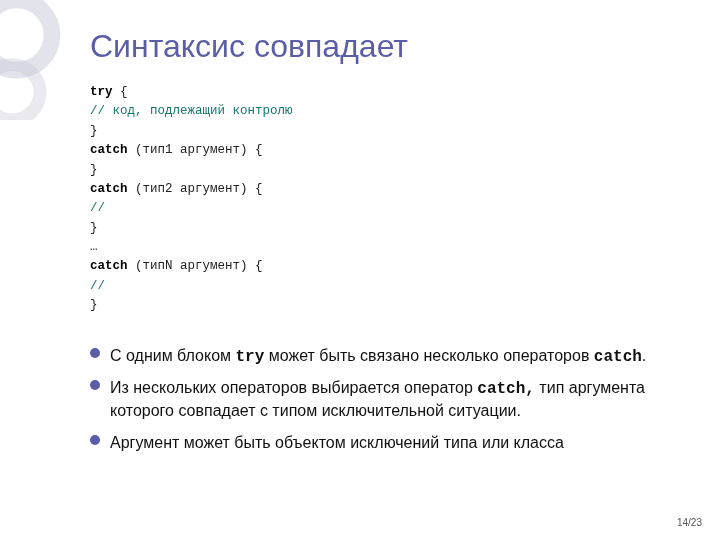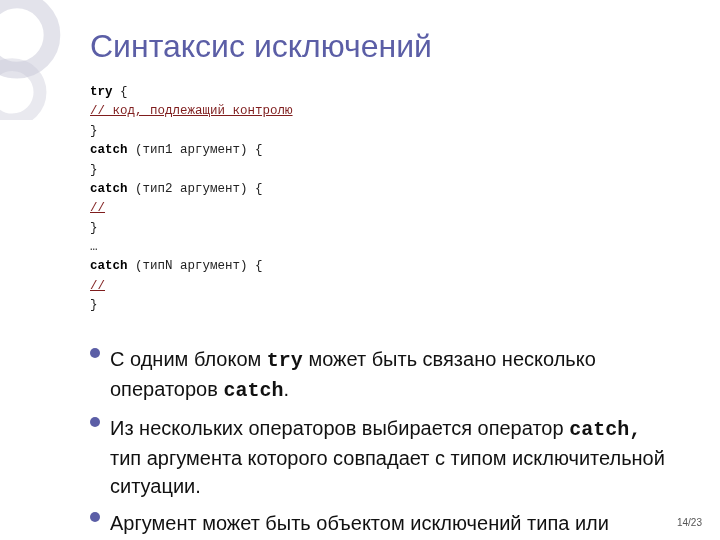--- a/index.html
+++ b/index.html
@@ -51,34 +51,33 @@
       display: block;
       white-space: pre;
     }
 
     .kw-bold {
       font-weight: bold;
       color: #000;
     }
 
     .comment {
-      color: #7f1d1d;
-      text-decoration: underline;
+      color: #0f766e;
     }
 
     .bullet-list {
       list-style: none;
       padding: 0;
       margin: 0;
     }
 
     .bullet-list li {
       display: flex;
       align-items: flex-start;
-      font-size: 20px;
+      font-size: 16px;
       color: #111;
       margin-bottom: 9px;
       line-height: 1.4;
     }
 
     .bullet-dot {
       width: 10px;
       height: 10px;
       border-radius: 50%;
       background: #5b5ea6;
@@ -106,21 +105,21 @@
   </style>
 </head>
 <body>
 
 <svg class="deco-circles" viewBox="0 0 80 130" xmlns="http://www.w3.org/2000/svg">
   <circle cx="15" cy="38" r="38" fill="none" stroke="#c8c8d8" stroke-width="18" opacity="0.5"></circle>
   <circle cx="10" cy="100" r="30" fill="none" stroke="#c8c8d8" stroke-width="14" opacity="0.4"></circle>
 </svg>
 
 <div class="main-content">
-  <h1 class="slide-title">Синтаксис исключений</h1>
+  <h1 class="slide-title">Синтаксис совпадает</h1>
 
   <div class="code-block">
     <span class="code-line"><span class="kw-bold">try</span> {</span>
     <span class="code-line comment">// код, подлежащий контролю</span>
     <span class="code-line">}</span>
     <span class="code-line"><span class="kw-bold">catch</span> (тип1 аргумент) {</span>
     <span class="code-line">}</span>
     <span class="code-line"><span class="kw-bold">catch</span> (тип2 аргумент) {</span>
     <span class="code-line comment">//</span>
     <span class="code-line">}</span>

